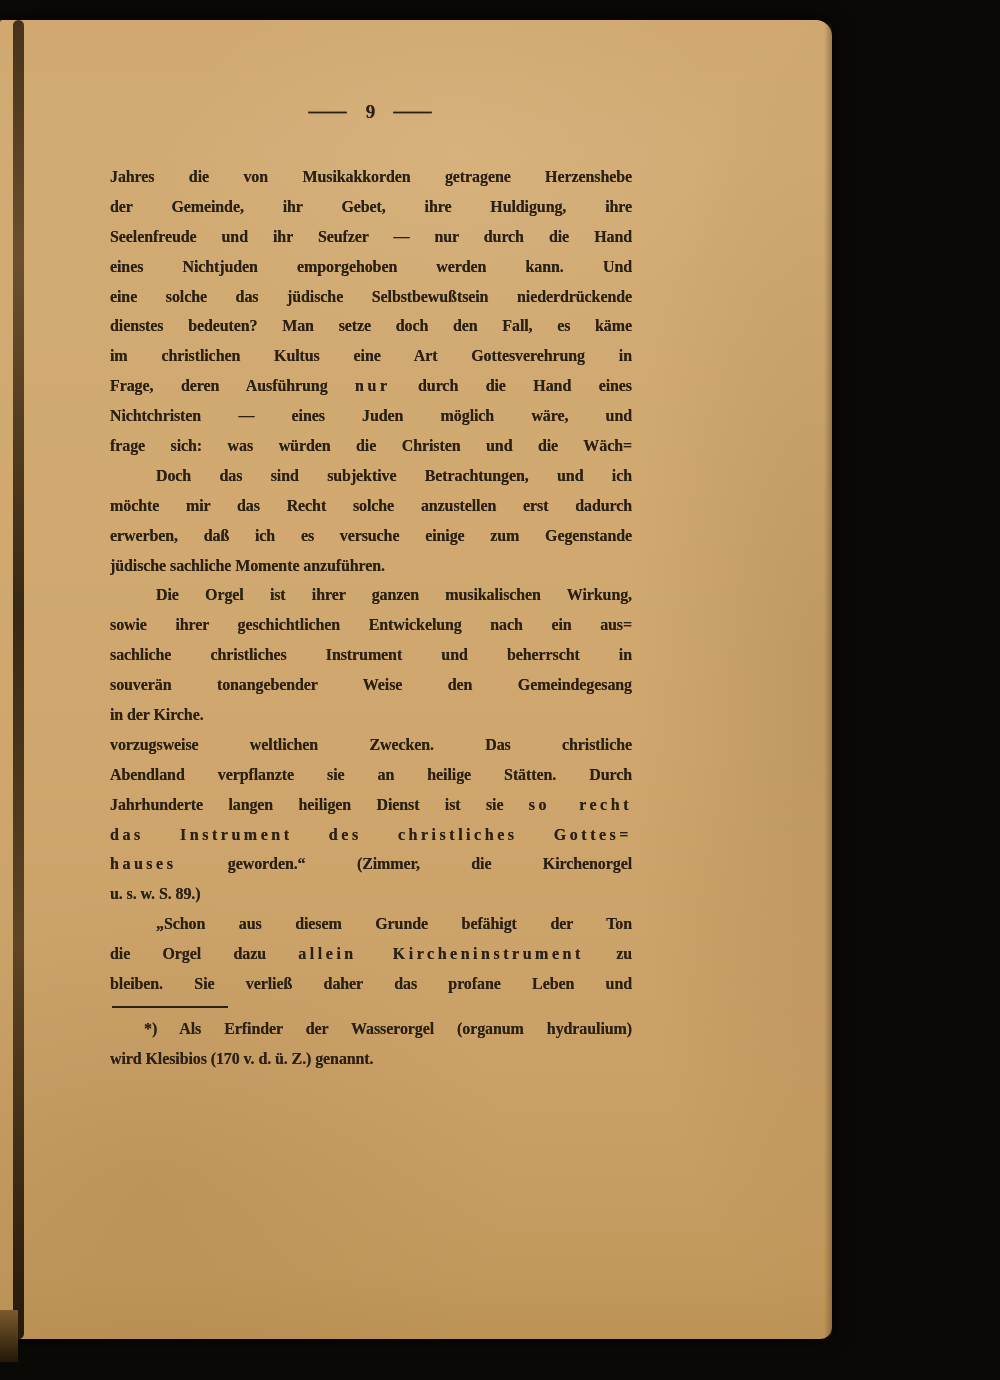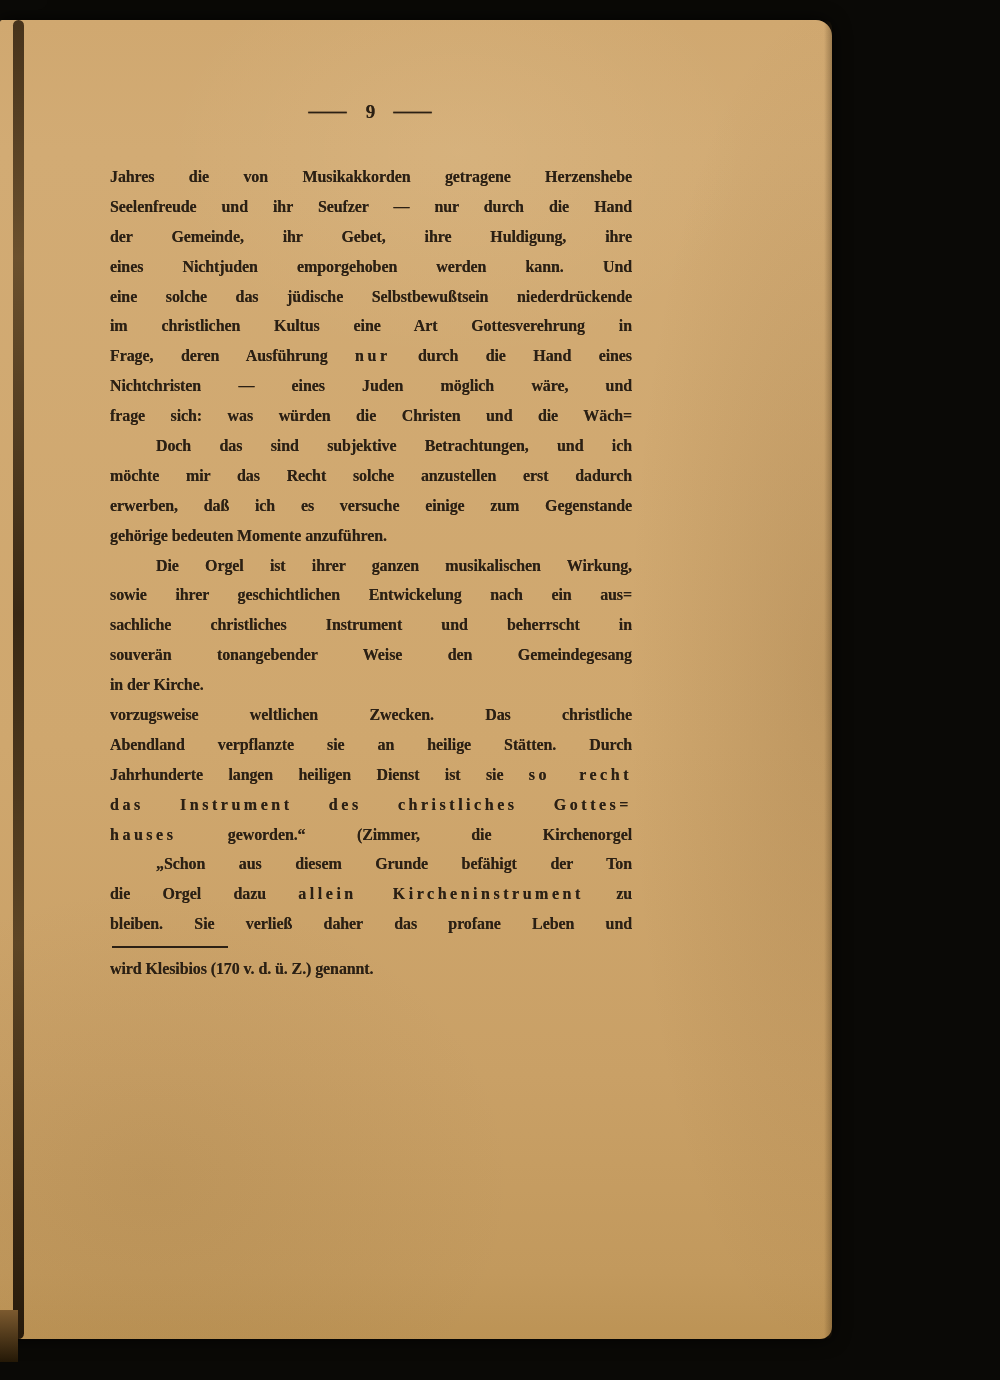--- a/index.html
+++ b/index.html
@@ -93,50 +93,53 @@
     <div class="crease"></div>
     <div class="crease-core"></div>
 
     <div class="content">
       <div class="pagenum">
         <span class="dash">—</span><span class="num">9</span><span class="dash">—</span>
       </div>
 
       <div class="main">
           <div class="line justify"><span>Jahres die von Musikakkorden getragene Herzenshebe</span></div>
+          <div class="line justify"><span>der Gemeinde, ihr Gebet, ihre Huldigung, ihre</span></div>
           <div class="line justify"><span>Seelenfreude und ihr Seufzer — nur durch die Hand</span></div>
-          <div class="line justify"><span>der Gemeinde, ihr Gebet, ihre Huldigung, ihre</span></div>
           <div class="line justify"><span>eines Nichtjuden emporgehoben werden kann. Und</span></div>
           <div class="line justify"><span>eine solche das jüdische Selbstbewußtsein niederdrückende</span></div>
+          <div class="line justify"><span>dienstes bedeuten? Man setze doch den Fall, es käme</span></div>
           <div class="line justify"><span>im christlichen Kultus eine Art Gottesverehrung in</span></div>
           <div class="line justify"><span>Frage, deren Ausführung </span><span class="sp">nur</span><span> durch die Hand eines</span></div>
           <div class="line justify"><span>Nichtchristen — eines Juden möglich wäre, und</span></div>
           <div class="line justify"><span>frage sich: was würden die Christen und die Wäch=</span></div>
           <div class="line justify indent"><span>Doch das sind subjektive Betrachtungen, und ich</span></div>
           <div class="line justify"><span>möchte mir das Recht solche anzustellen erst dadurch</span></div>
           <div class="line justify"><span>erwerben, daß ich es versuche einige zum Gegenstande</span></div>
-          <div class="line"><span>gehörige bedeuten Momente anzuführen.</span></div>
+          <div class="line"><span>jüdische sachliche Momente anzuführen.</span></div>
           <div class="line justify indent"><span>Die Orgel ist ihrer ganzen musikalischen Wirkung,</span></div>
           <div class="line justify"><span>sowie ihrer geschichtlichen Entwickelung nach ein aus=</span></div>
           <div class="line justify"><span>sachliche christliches Instrument und beherrscht in</span></div>
           <div class="line justify"><span>souverän tonangebender Weise den Gemeindegesang</span></div>
           <div class="line"><span>in der Kirche.</span></div>
           <div class="line justify"><span>vorzugsweise weltlichen Zwecken. Das christliche</span></div>
           <div class="line justify"><span>Abendland verpflanzte sie an heilige Stätten. Durch</span></div>
           <div class="line justify"><span>Jahrhunderte langen heiligen Dienst ist sie </span><span class="sp">so recht</span></div>
           <div class="line justify"><span class="sp">das Instrument des christliches Gottes=</span></div>
           <div class="line justify"><span class="sp">hauses</span><span> geworden.“ (Zimmer, die Kirchenorgel</span></div>
+          <div class="line"><span>u. s. w. S. 89.)</span></div>
           <div class="line justify indent"><span>„Schon aus diesem Grunde befähigt der Ton</span></div>
           <div class="line justify"><span>die Orgel dazu </span><span class="sp">allein Kircheninstrument</span><span> zu</span></div>
           <div class="line justify"><span>bleiben. Sie verließ daher das profane Leben und</span></div>
         </div>
 
       <hr class="fnrule">
 
       <div class="footnote">
+          <div class="line justify indent"><span>*) Als Erfinder der Wasserorgel (organum hydraulium)</span></div>
           <div class="line"><span>wird Klesibios (170 v. d. ü. Z.) genannt.</span></div>
         </div>
     </div>
   </div>
 
   <div class="spine-tail"></div>
   <div class="corner-notch"></div>
 </div>
 
 </body></html>

